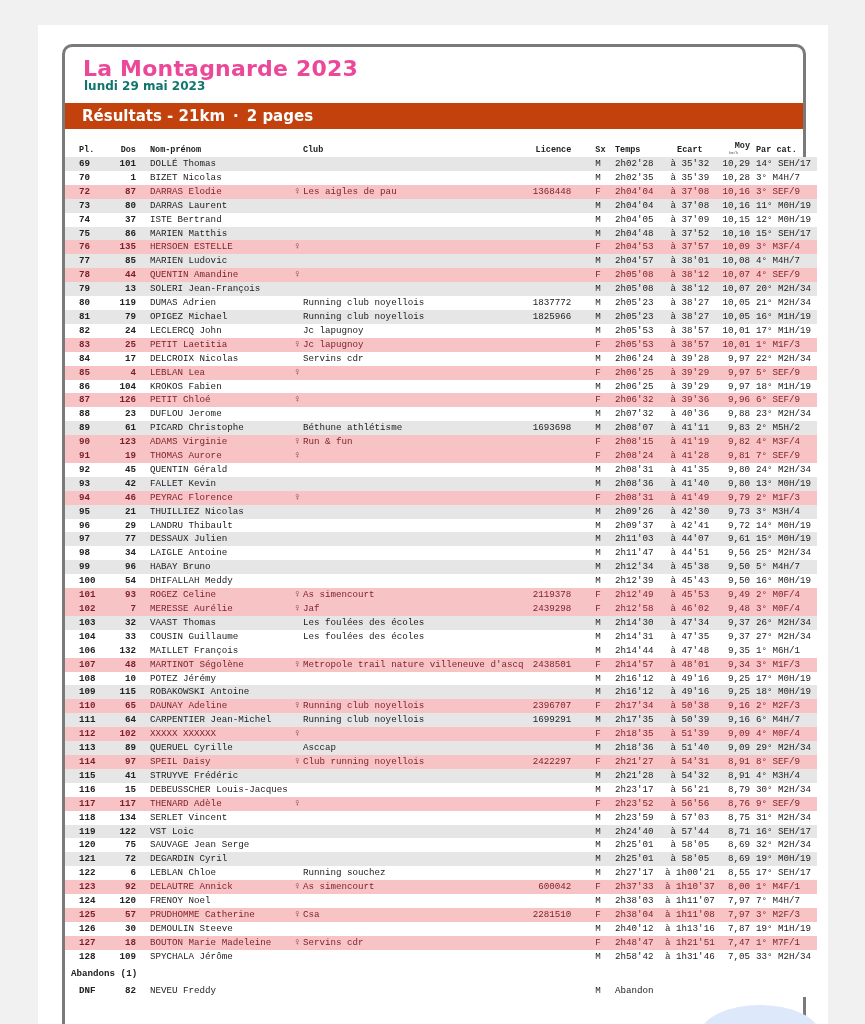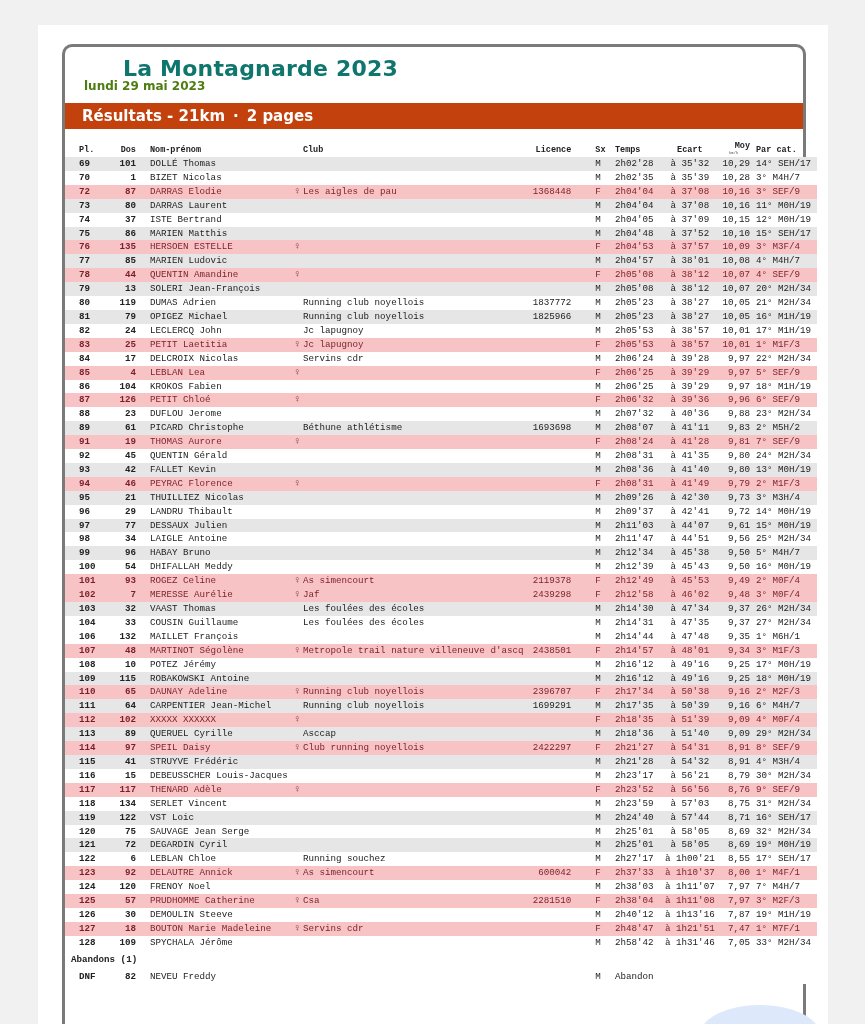--- a/index.html
+++ b/index.html
@@ -1,20 +1,20 @@
 <!DOCTYPE html>
 <html><head>
 <meta charset="utf-8">
 <style>
   html,body{margin:0;padding:0;}
   body{width:865px;height:1024px;background:#f1f1f1;overflow:hidden;font-family:"DejaVu Sans",sans-serif;position:relative;}
   .sheet{position:absolute;left:38px;top:25px;width:790px;height:1010px;background:#ffffff;}
   .frame{position:absolute;left:62px;top:44px;width:738px;height:990px;border:3px solid #7a7a7a;border-bottom:none;border-radius:10px 10px 0 0;background:#fff;}
-  .title{position:absolute;left:18px;top:9px;font-size:22px;font-weight:bold;color:#0f766e;letter-spacing:0.2px;margin-left:40px;}
-  .subtitle{position:absolute;left:19px;top:32px;font-size:12px;font-weight:bold;color:#4d7c0f;}
+  .title{position:absolute;left:18px;top:9px;font-size:22px;font-weight:bold;color:#ec4899;letter-spacing:0.2px;}
+  .subtitle{position:absolute;left:19px;top:32px;font-size:12px;font-weight:bold;color:#0f766e;}
   .bar{position:absolute;left:0;top:56px;width:738px;height:26px;background:#c2410c;color:#fff;font-size:15px;font-weight:bold;line-height:26px;padding-left:17px;box-sizing:border-box;}
   .bar .dot{margin:0 8px;}
   table{position:absolute;left:0;top:92px;width:752px;border-collapse:collapse;font-size:9.2px;color:#222;font-family:Liberation Mono, monospace;}
   th{font-weight:bold;font-size:8.5px;text-align:left;height:16px;vertical-align:bottom;padding:0 0 2px 0;}
   td{height:13.9px;padding:0;white-space:nowrap;line-height:13.9px;}
   tr.g td{background:#e6e6e6;}
   tr.w td{background:#ffffff;}
   tr.f td{background:#f8c3c5;color:#7a1f2a;}
   .c-pl{width:40px;padding-left:14px;font-weight:bold;}
   .c-dos{width:38px;text-align:right;font-weight:bold;padding-right:14px;}
@@ -313,20 +313,33 @@
           <td class="c-ico"></td>
           <td class="c-club">Béthune athlétisme</td>
           <td class="c-lic">1693698</td>
           <td class="c-sx">M</td>
           <td class="c-tps">2h08'07</td>
           <td class="c-ecart">à 41'11</td>
           <td class="c-moy">9,83</td>
           <td class="c-cat">2° M5H/2</td>
         </tr>
         <tr class="f">
+          <td class="c-pl">90</td>
+          <td class="c-dos">123</td>
+          <td class="c-nom">ADAMS Virginie</td>
+          <td class="c-ico">♀</td>
+          <td class="c-club">Run &amp; fun</td>
+          <td class="c-lic"></td>
+          <td class="c-sx">F</td>
+          <td class="c-tps">2h08'15</td>
+          <td class="c-ecart">à 41'19</td>
+          <td class="c-moy">9,82</td>
+          <td class="c-cat">4° M3F/4</td>
+        </tr>
+        <tr class="f">
           <td class="c-pl">91</td>
           <td class="c-dos">19</td>
           <td class="c-nom">THOMAS Aurore</td>
           <td class="c-ico">♀</td>
           <td class="c-club"></td>
           <td class="c-lic"></td>
           <td class="c-sx">F</td>
           <td class="c-tps">2h08'24</td>
           <td class="c-ecart">à 41'28</td>
           <td class="c-moy">9,81</td>

